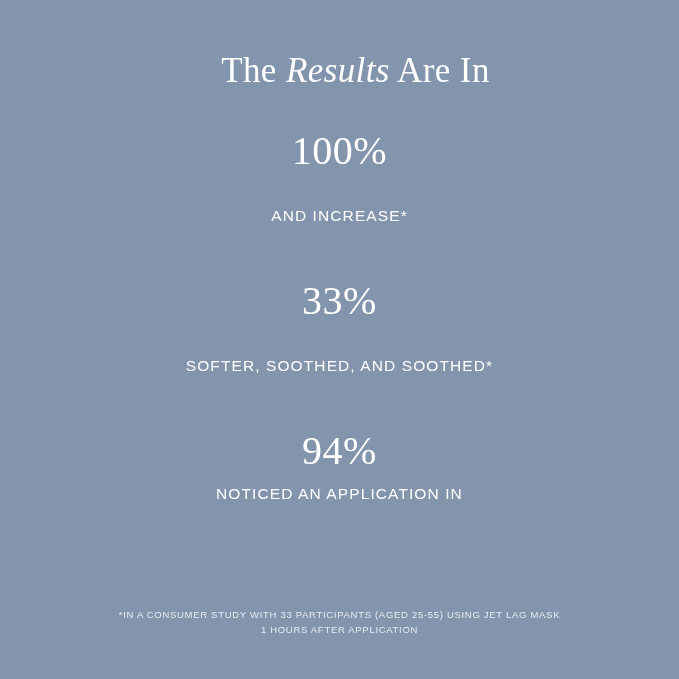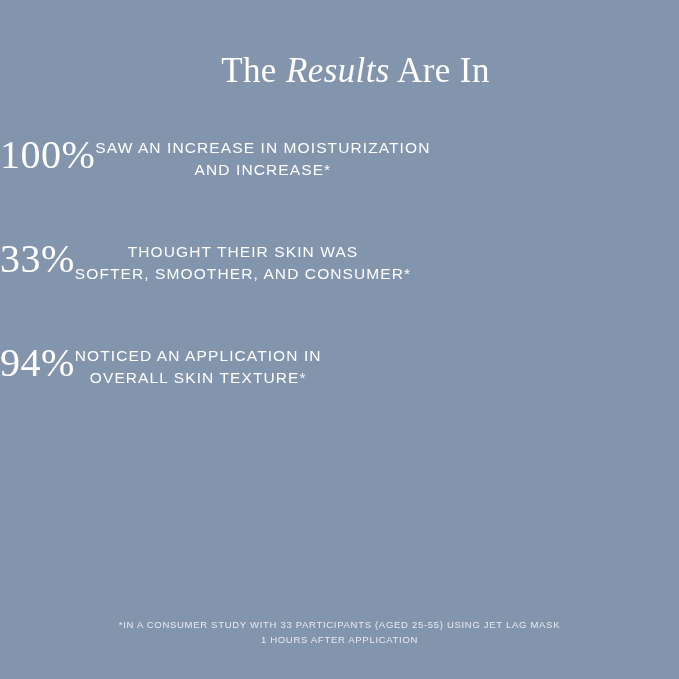--- a/index.html
+++ b/index.html
@@ -40,21 +40,21 @@
   .stats {
     margin-top: 36px;
     width: 100%;
     display: flex;
     flex-direction: column;
     align-items: center;
   }
   .stat {
     width: 100%;
     display: flex;
-    flex-direction: row;
+    flex-direction: column;
     align-items: center;
     margin-bottom: 50px;
   }
   .stat:last-child {
     margin-bottom: 0;
   }
   .stat-number {
     font-family: "Liberation Serif", serif;
     font-size: 40px;
     color: #ffffff;
@@ -69,21 +69,21 @@
     color: #ffffff;
     letter-spacing: 1.1px;
     line-height: 1.45;
     text-align: center;
     max-width: 520px;
   }
   .footnote {
     position: absolute;
     left: 0;
     right: 0;
-    bottom: 32px;
+    bottom: 42px;
     text-align: center;
     font-family: "Liberation Sans", sans-serif;
     font-size: 9.5px;
     letter-spacing: 0.7px;
     line-height: 1.6;
     color: #e7ecf2;
   }
 </style>
 </head>
 <body>
@@ -92,38 +92,37 @@
 
   <div class="headline">
     <span>The </span><span class="em">Results</span><span> Are In</span>
   </div>
 
   <div class="stats">
 
     <div class="stat">
       <div class="stat-number">100%</div>
       <div class="stat-desc">
-        <span>SAW AN INCREASE IN MOISTURIZATION</span><br>
+        <br>
         <span>AND INCREASE*</span>
       </div>
     </div>
 
     <div class="stat">
       <div class="stat-number">33%</div>
       <div class="stat-desc">
-        <span>THOUGHT THEIR SKIN WAS</span><br>
-        <span>SOFTER, SMOOTHER, AND CONSUMER*</span>
+        <br>
+        <span>SOFTER, SOOTHED, AND SOOTHED*</span>
       </div>
     </div>
 
     <div class="stat">
       <div class="stat-number">94%</div>
       <div class="stat-desc">
         <span>NOTICED AN APPLICATION IN</span><br>
-        <span>OVERALL SKIN TEXTURE*</span>
       </div>
     </div>
 
   </div>
 
   <div class="footnote">
     <span>*IN A CONSUMER STUDY WITH 33 PARTICIPANTS (AGED 25-55) USING JET LAG MASK</span><br>
     <span>1 HOURS AFTER APPLICATION</span>
   </div>
 

